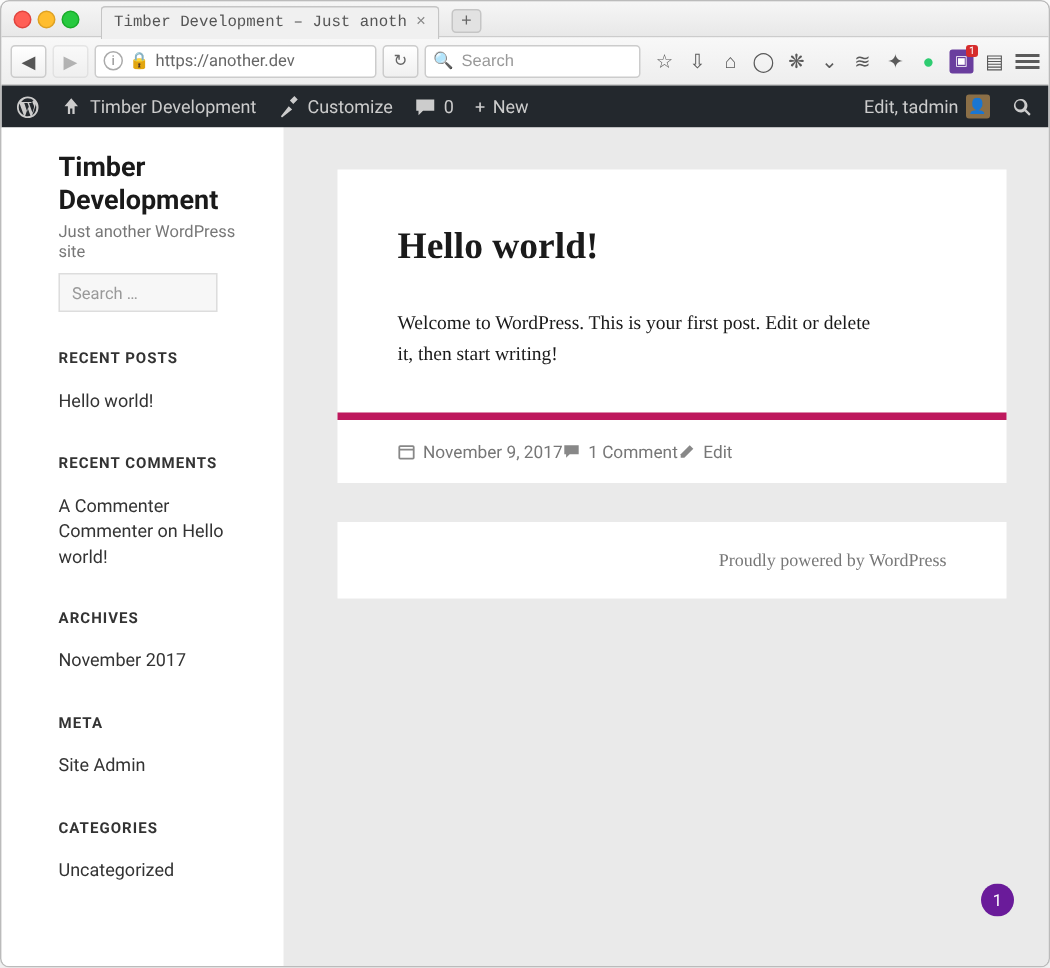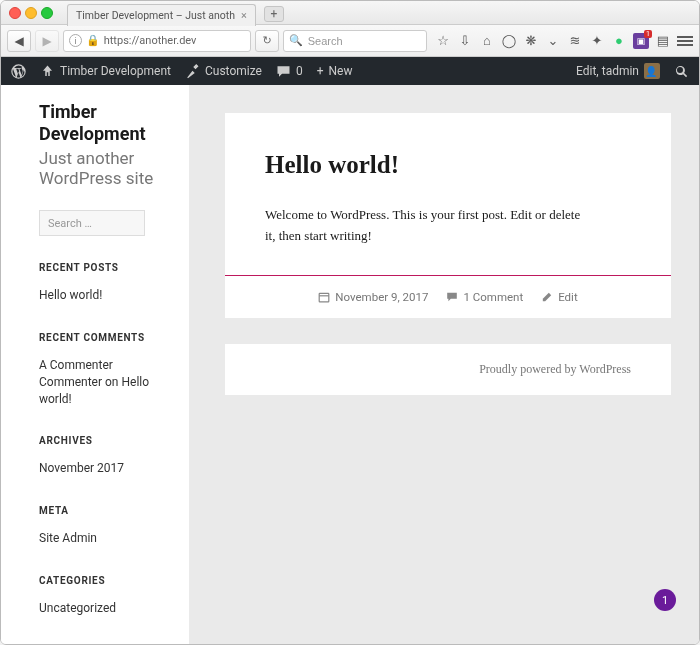--- a/index.html
+++ b/index.html
@@ -1,21 +1,21 @@
 <!DOCTYPE html>
 <html><head>
 <meta charset="utf-8">
 <style>
 * { margin: 0; padding: 0; box-sizing: border-box; }
 body { font-family: -apple-system, BlinkMacSystemFont, "Segoe UI", Roboto, sans-serif; background: #fff; width: 700px; height: 645px; overflow: hidden; }
 
 .window { width: 700px; height: 645px; border: 1px solid #bbb; border-radius: 6px; overflow: hidden; display: flex; flex-direction: column; box-shadow: 0 10px 30px rgba(0,0,0,0.15); }
 
 
-.titlebar { height: 24px; background: linear-gradient(#f6f6f6,#e8e8e8); border-bottom: 1px solid #ccc; display: flex; align-items: center; padding: 0 8px; gap: 4px; }
+.titlebar { height: 24px; background: linear-gradient(#f6f6f6,#e8e8e8); border-bottom: 1px solid #ccc; display: flex; align-items: center; padding: 0 8px; gap: 4px; font-family: Liberation Mono, monospace; }
 .dot { width: 12px; height: 12px; border-radius: 50%; }
 .dot.red { background: #ff5f56; border: 1px solid #e0443e; }
 .dot.yellow { background: #ffbd2e; border: 1px solid #dea123; }
 .dot.green { background: #27c93f; border: 1px solid #1aab29; }
 .tab { display: flex; align-items: center; height: 22px; background: #f0f0f0; border: 1px solid #c5c5c5; border-bottom: none; border-radius: 3px 3px 0 0; margin-left: 10px; padding: 0 8px; font-size: 10.5px; color: #555; gap: 6px; position: relative; top: 2px; }
 .tab .x { color: #888; font-size: 11px; cursor: pointer; }
 .addtab { width: 20px; height: 16px; background: #e2e2e2; border: 1px solid #c5c5c5; border-radius: 3px; display: flex; align-items: center; justify-content: center; font-size: 12px; color: #666; margin-left: 4px; position: relative; top: 1px; cursor: pointer; }
 
 
 .urlbar { height: 32px; background: linear-gradient(#f8f8f8,#eee); border-bottom: 1px solid #ccc; display: flex; align-items: center; padding: 0 6px; gap: 4px; }
@@ -42,32 +42,32 @@
 .wpbar .left, .wpbar .right { display: flex; align-items: center; gap: 14px; }
 .wpbar .item { display: flex; align-items: center; gap: 5px; cursor: pointer; }
 .wpbar svg { width: 15px; height: 15px; fill: #ccc; }
 .avatar { width: 16px; height: 16px; background: #8b6f47; border-radius: 2px; display: flex; align-items: center; justify-content: center; font-size: 10px; }
 
 
 .content { flex: 1; display: flex; overflow: auto; background: #eaeaea; }
 
 .sidebar { width: 188px; background: #fff; padding: 16px 16px 16px 38px; font-size: 12px; color: #333; }
 .site-title { font-size: 18px; font-weight: 700; line-height: 1.2; color: #1a1a1a; margin-bottom: 4px; }
-.tagline { font-size: 17px; color: #777; margin-bottom: 22px; }
+.tagline { font-size: 11px; color: #777; margin-bottom: 8px; }
 .search-widget { width: 106px; height: 26px; border: 1px solid #ddd; background: #f7f7f7; padding: 0 8px; font-size: 11px; color: #999; display: flex; align-items: center; margin-bottom: 26px; }
 .widget-title { font-size: 10px; font-weight: 700; letter-spacing: 0.7px; color: #333; margin-bottom: 14px; }
 .widget { margin-bottom: 28px; }
 .widget-item { font-size: 12px; color: #333; margin-bottom: 6px; line-height: 1.4; }
 .widget-item a { color: #333; text-decoration: none; }
 
 .main { flex: 1; padding: 28px 28px 28px 36px; }
 .post-card { background: #fff; padding: 38px 40px 28px 40px; margin-bottom: 0; }
 .post-title { font-size: 25px; font-weight: 700; color: #1a1a1a; margin-bottom: 26px; font-family: Georgia, serif; }
 .post-body { font-size: 13px; color: #1a1a1a; line-height: 1.6; font-family: Georgia, serif; max-width: 320px; }
-.post-meta { background: #fff; border-top: 1px solid #be185d; padding: 14px 40px; font-size: 11.5px; color: #777; display: flex; gap: 18px; margin-bottom: 26px; justify-content: center; }
+.post-meta { background: #fff; border-top: 5px solid #be185d; padding: 14px 40px; font-size: 11.5px; color: #777; display: flex; margin-bottom: 26px; }
 .post-meta .mi { display: flex; align-items: center; gap: 5px; cursor: pointer; }
 
 .footer-card { background: #fff; padding: 18px 40px; font-size: 12px; color: #777; font-family: Georgia, serif; text-align: right; }
 
 .purple-badge { position: fixed; bottom: 34px; right: 24px; width: 22px; height: 22px; background: #6a1b9a; color: #fff; border-radius: 50%; display: flex; align-items: center; justify-content: center; font-size: 11px; cursor: pointer; }
 </style>
 </head>
 <body>
 
 <div class="window">

